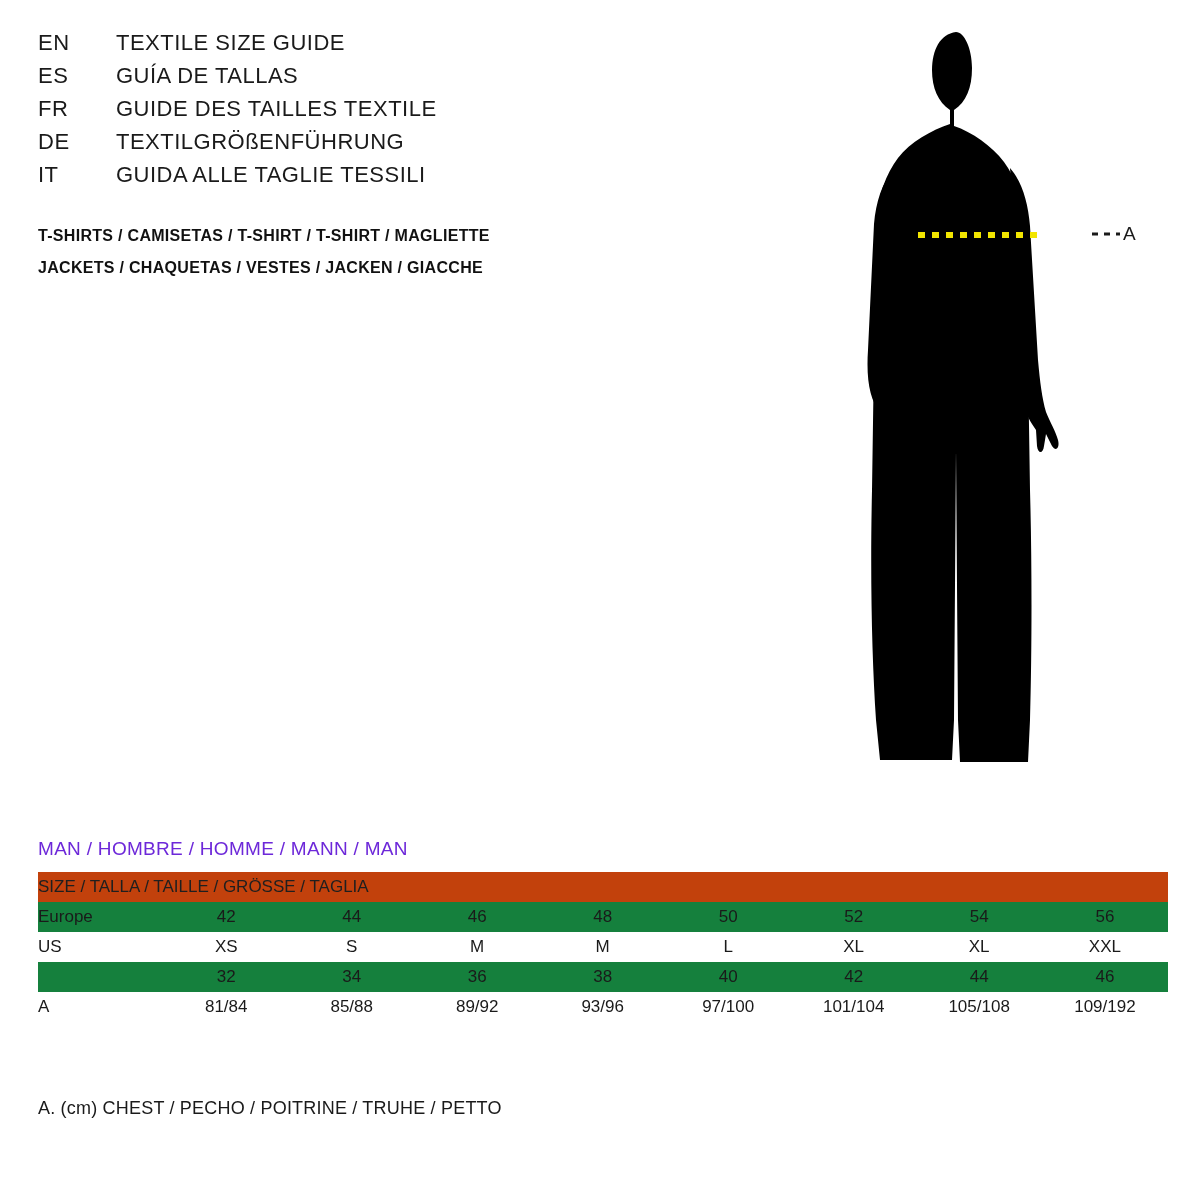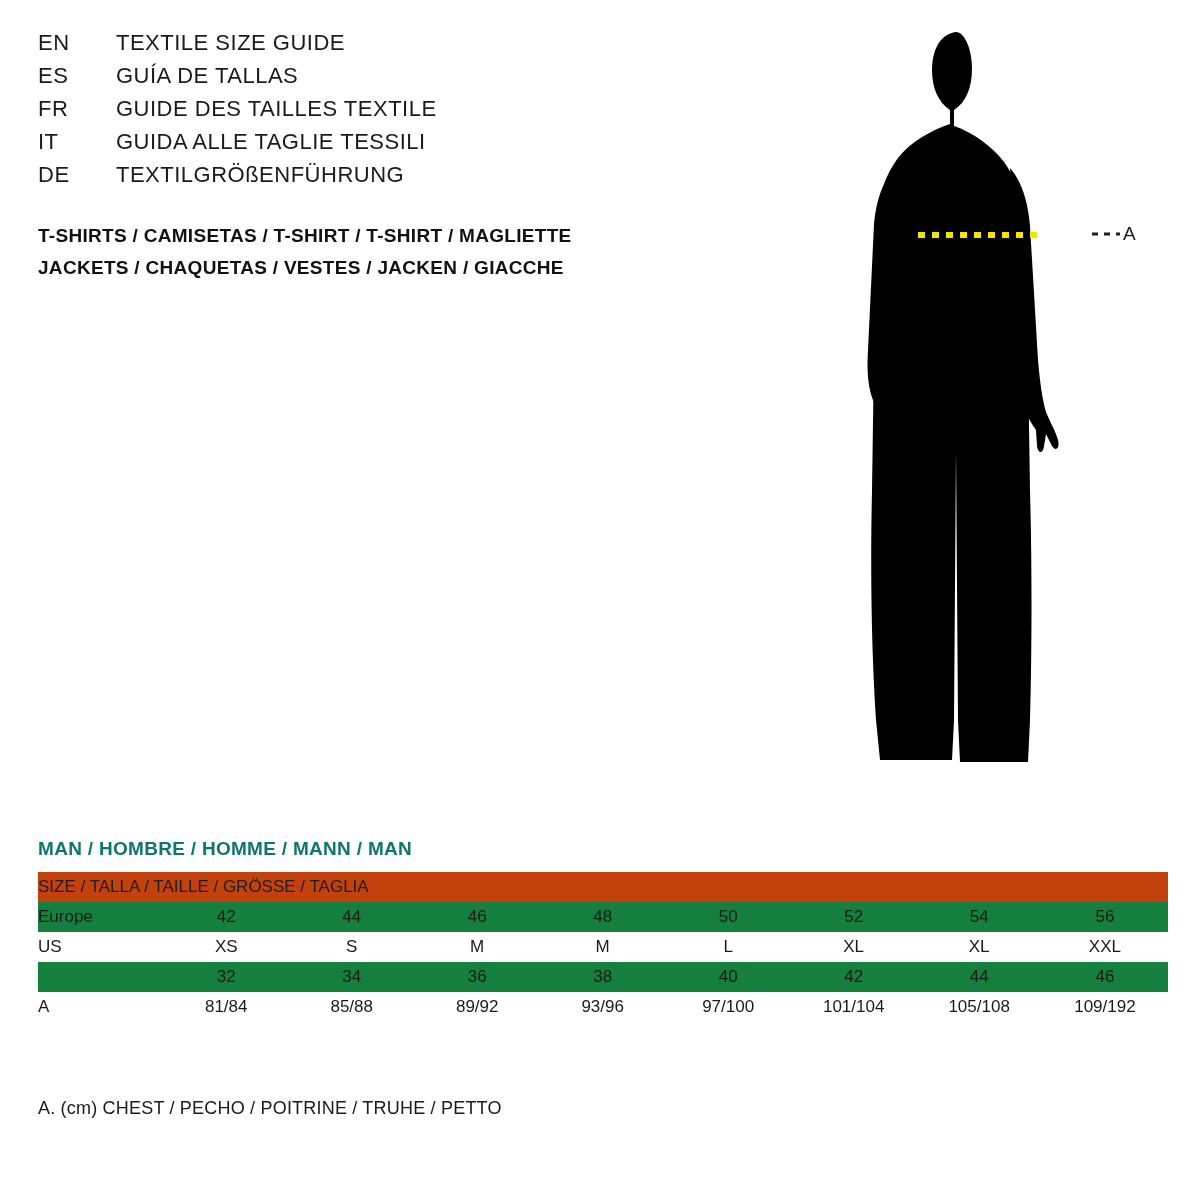--- a/index.html
+++ b/index.html
@@ -46,21 +46,21 @@
     color: #1a1a1a;
   }
 
   .category-block {
     position: absolute;
     left: 38px;
     top: 220px;
     width: 760px;
   }
   .category-line {
-    font-size: 19px;
+    font-size: 16px;
     font-weight: bold;
     letter-spacing: 0.3px;
     line-height: 32px;
     color: #111111;
   }
 
   
   .figure-wrap {
     position: absolute;
     left: 820px;
@@ -80,23 +80,23 @@
 
   
   .table-section {
     position: absolute;
     left: 38px;
     top: 838px;
     width: 1130px;
   }
   .man-title {
     font-size: 19px;
-    font-weight: bold;
+    font-weight: normal;
     letter-spacing: 0.3px;
-    color: #0f766e;
+    color: #6d28d9;
     margin-bottom: 12px;
   }
   table.size-table {
     border-collapse: collapse;
     width: 1130px;
     table-layout: fixed;
   }
   table.size-table td {
     font-size: 17px;
     color: #1a1a1a;
@@ -142,26 +142,26 @@
     </div>
     <div class="lang-row">
       <div class="lang-code">ES</div>
       <div class="lang-text">GUÍA DE TALLAS</div>
     </div>
     <div class="lang-row">
       <div class="lang-code">FR</div>
       <div class="lang-text">GUIDE DES TAILLES TEXTILE</div>
     </div>
     <div class="lang-row">
+      <div class="lang-code">DE</div>
+      <div class="lang-text">TEXTILGRÖßENFÜHRUNG</div>
+    </div>
+    <div class="lang-row">
       <div class="lang-code">IT</div>
       <div class="lang-text">GUIDA ALLE TAGLIE TESSILI</div>
-    </div>
-    <div class="lang-row">
-      <div class="lang-code">DE</div>
-      <div class="lang-text">TEXTILGRÖßENFÜHRUNG</div>
     </div>
   </div>
 
   <div class="category-block">
     <div class="category-line">T-SHIRTS / CAMISETAS / T-SHIRT / T-SHIRT / MAGLIETTE</div>
     <div class="category-line">JACKETS / CHAQUETAS / VESTES / JACKEN / GIACCHE</div>
   </div>
 
   <div class="figure-wrap">
     <svg width="360" height="770" viewBox="0 0 360 770" xmlns="http://www.w3.org/2000/svg">

